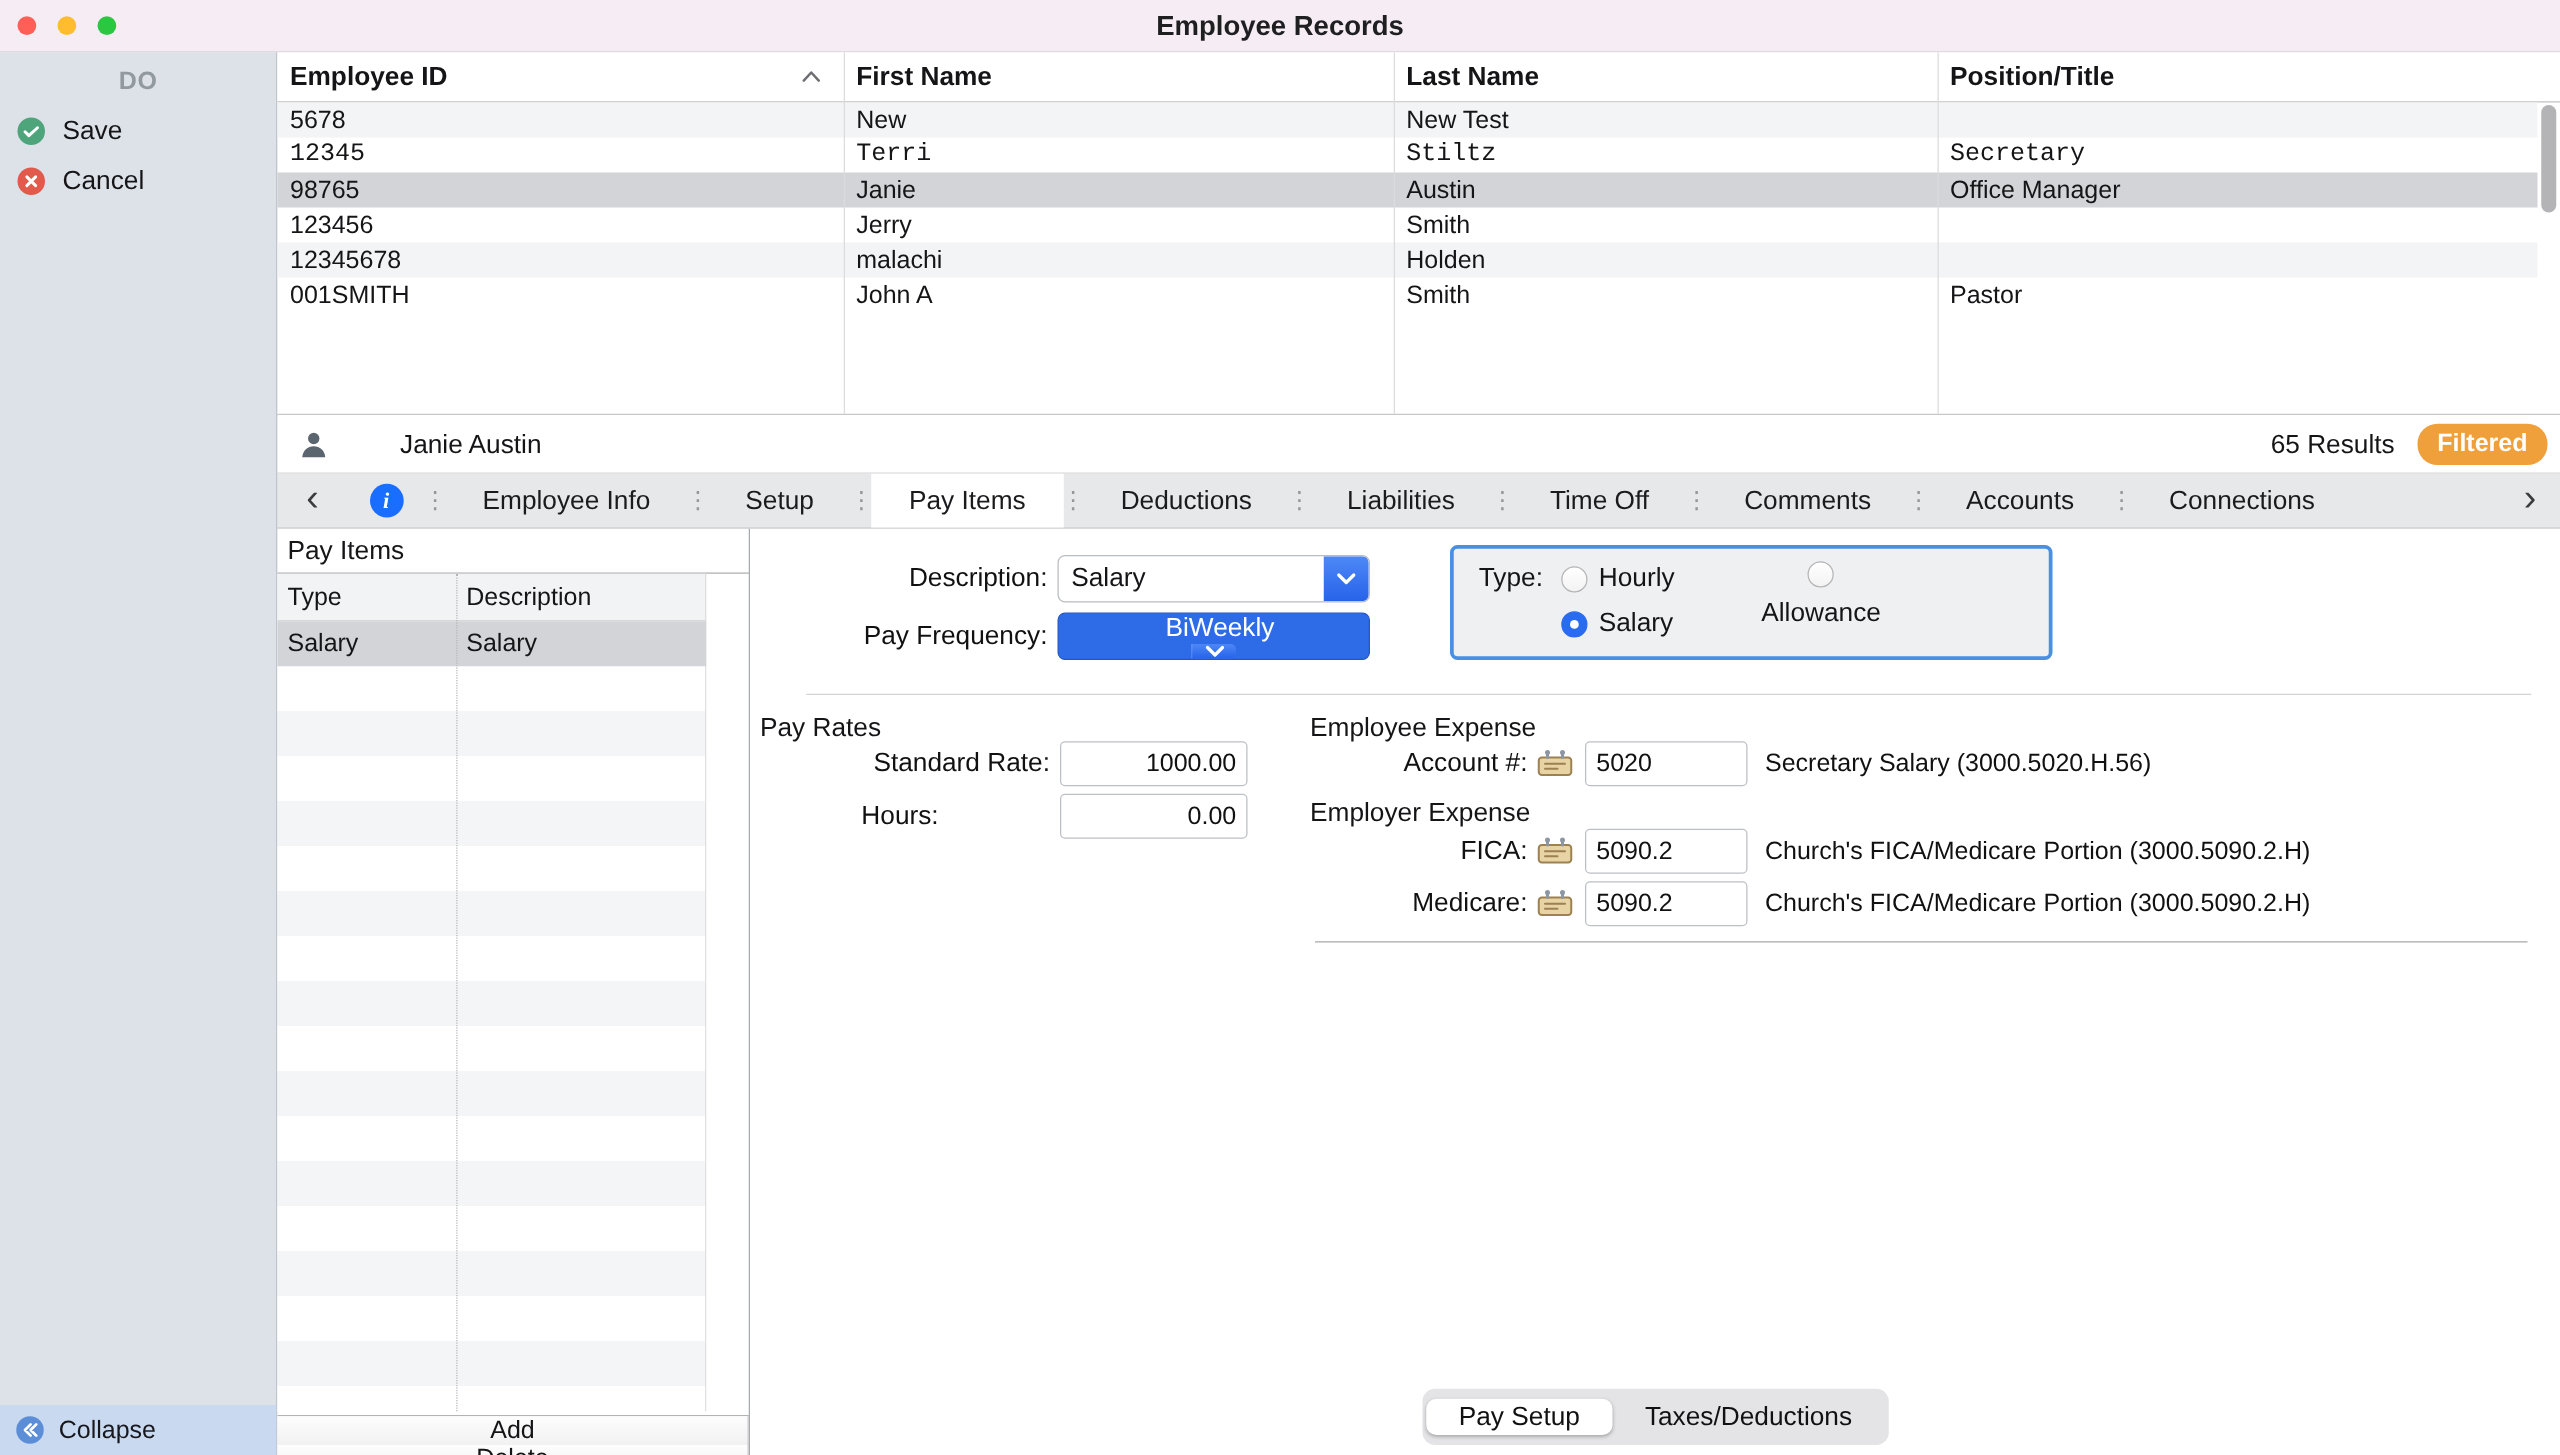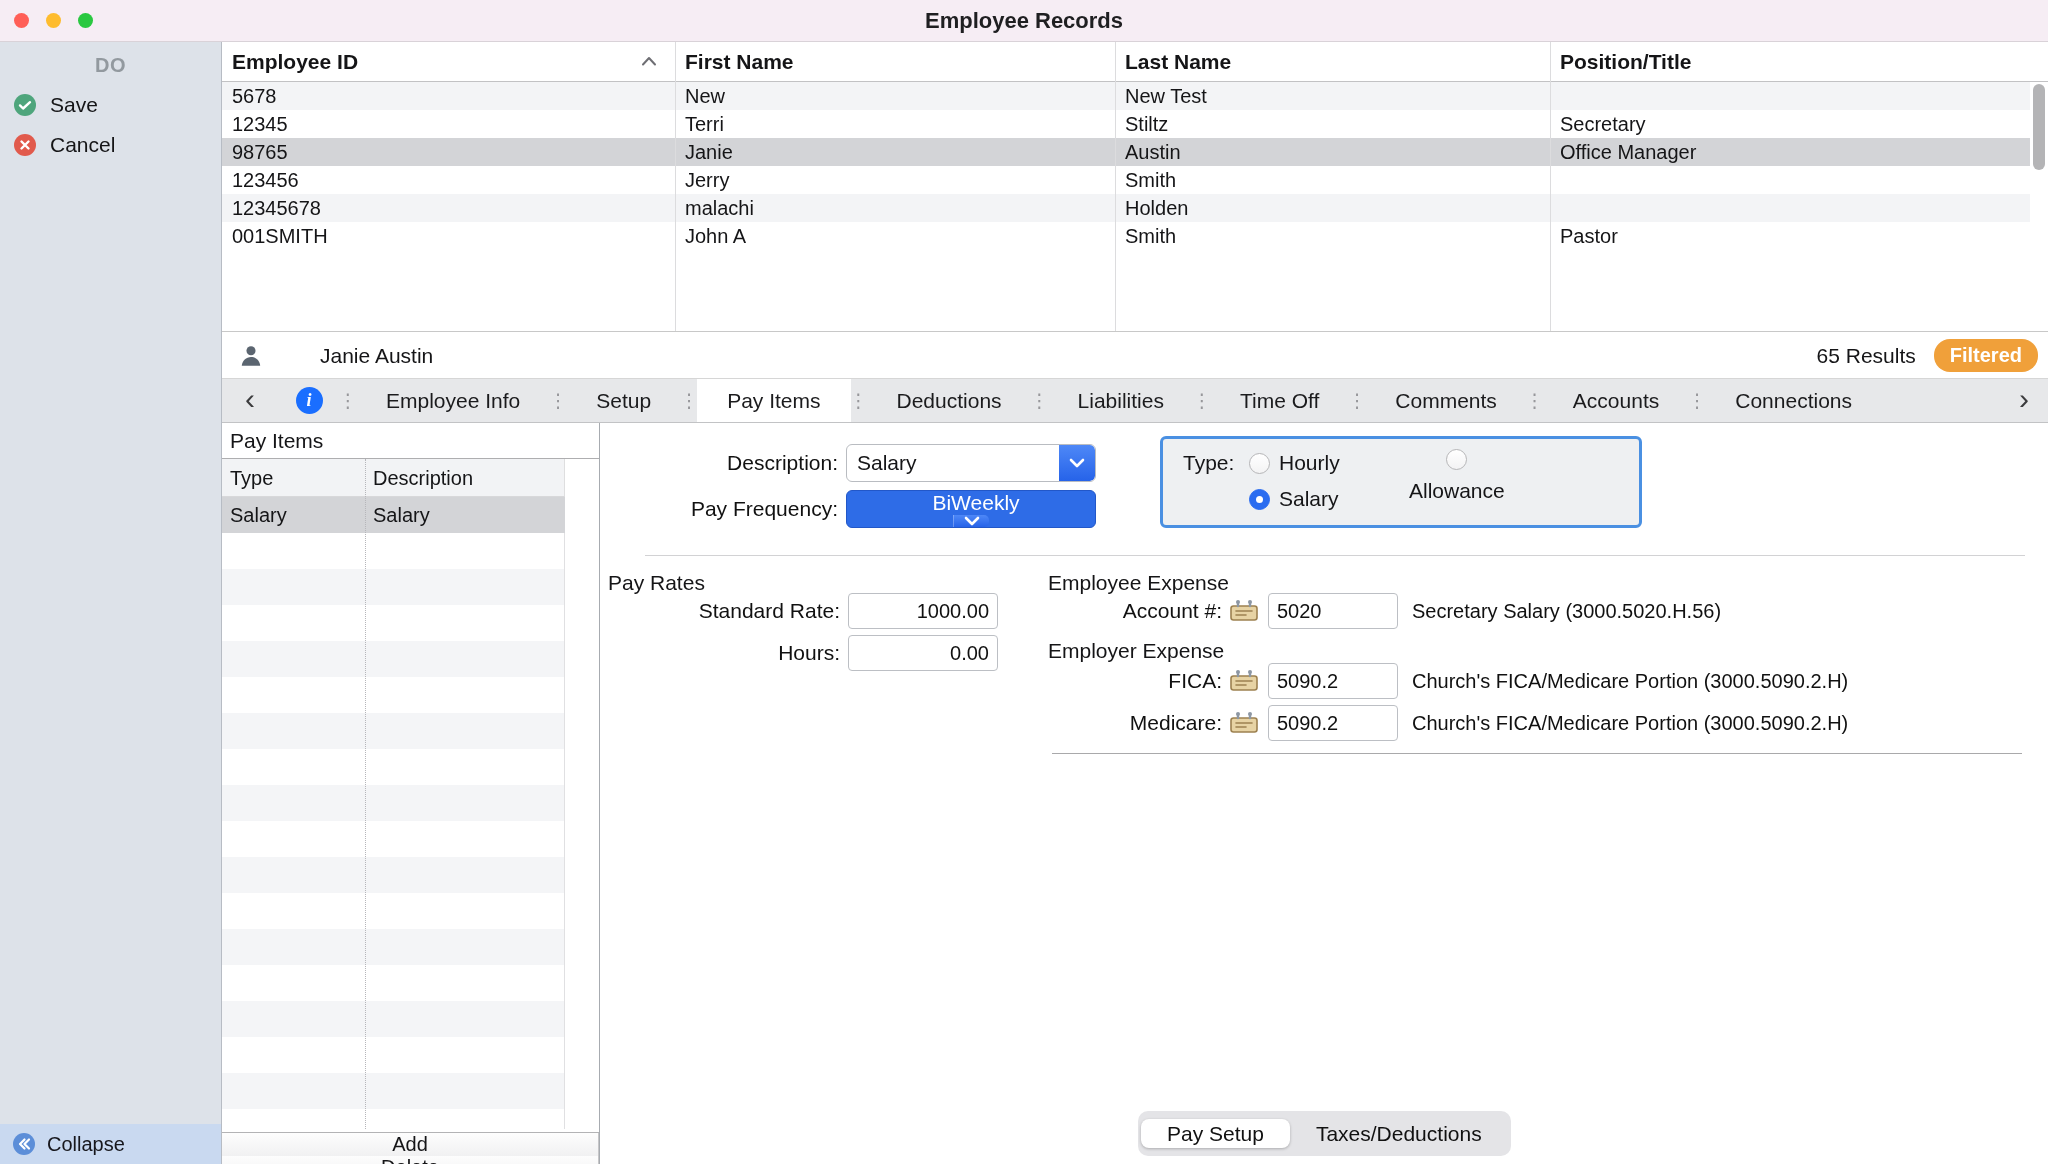--- a/index.html
+++ b/index.html
@@ -24,21 +24,21 @@
 
   
   .table-region { position:absolute; left:222px; top:42px; width:1826px; height:290px; background:#fff; border-bottom:1px solid #c8c8c8; }
   .thead { position:absolute; left:0; top:0; width:100%; height:40px; background:#fff; border-bottom:1px solid #c2c2c4; }
   .th { position:absolute; top:0; height:40px; line-height:40px; font-weight:700; font-size:21px; padding-left:10px; white-space:nowrap; }
   .c1 { left:0; width:453px; } .c2 { left:453px; width:440px; } .c3 { left:893px; width:435px; } .c4 { left:1328px; width:498px; }
   .sort-icon { position:absolute; right:18px; top:14px; }
   .trow { position:absolute; left:0; width:1808px; height:28px; }
   .trow.alt { background:#f3f4f6; }
   .trow.selected { background:#d3d4d7; }
-  .r0{top:40px;} .r1{top:68px;} .r2{top:96px;} .r3{top:124px;} .r4{top:152px;} .r5{top:180px;}
+  .r0{top:40px;} .r1{top:68px;font-family:Liberation Mono, monospace;} .r2{top:96px;} .r3{top:124px;} .r4{top:152px;} .r5{top:180px;}
   .td { position:absolute; top:0; height:28px; line-height:28px; font-size:20px; padding-left:10px; white-space:nowrap; overflow:hidden; }
   .col-sep { position:absolute; top:0; bottom:0; width:1px; background:#dcdcde; }
   .s1{left:453px;} .s2{left:893px;} .s3{left:1328px;}
   .vscroll { position:absolute; right:0; top:40px; bottom:0; width:18px; }
   .vthumb { position:absolute; right:3px; top:2px; width:12px; height:86px; background:#b4b4b6; border-radius:7px; }
 
   
   .record-bar { position:absolute; left:222px; top:333px; width:1826px; height:46px; background:#fff; display:flex; align-items:center; padding:0 10px 0 16px; border-bottom:1px solid #d6d6d6; }
   .person-icon { margin-right:10px; display:flex; }
   .record-name { font-size:21px;margin-left:46px; }
@@ -298,21 +298,21 @@
         <span class="radio on"></span>
         <span>Salary</span>
       </div>
     </div>
 
     <div class="sep-line" id="sep1"></div>
 
     <div class="section-h" id="h-payrates">Pay Rates</div>
     <div class="f-label" style="left:0;top:170px;width:240px;height:36px;line-height:36px;">Standard Rate:</div>
     <input class="txt num" style="left: 248px; top: 170px; width: 150px;" value="1000.00">
-    <div class="f-label" style="left:0;top:212px;width:240px;height:36px;line-height:36px;">Hours:</div>
+    <div class="f-label" style="left:0;top:212px;width:240px;height:36px;line-height:36px;text-align:center;">Hours:</div>
     <input class="txt num" style="left: 248px; top: 212px; width: 150px;" value="0.00">
 
     <div class="section-h" id="h-empexp">Employee Expense</div>
     <div class="f-label" style="left:448px;top:170px;width:174px;height:36px;line-height:36px;">Account #:</div>
     <span class="lookup-icon" style="left:628px;top:174px;">
       <svg width="32" height="28" viewBox="0 0 32 28">
           <rect x="3" y="9" width="26" height="14" rx="2.5" fill="#e7d3a4" stroke="#9d8150" stroke-width="1.6"></rect>
           <path d="M10 9V5.5M22 9V5.5" stroke="#8d97a3" stroke-width="2.4" stroke-linecap="round"></path>
           <circle cx="10" cy="5" r="2" fill="#8d97a3"></circle>
           <circle cx="22" cy="5" r="2" fill="#8d97a3"></circle>

